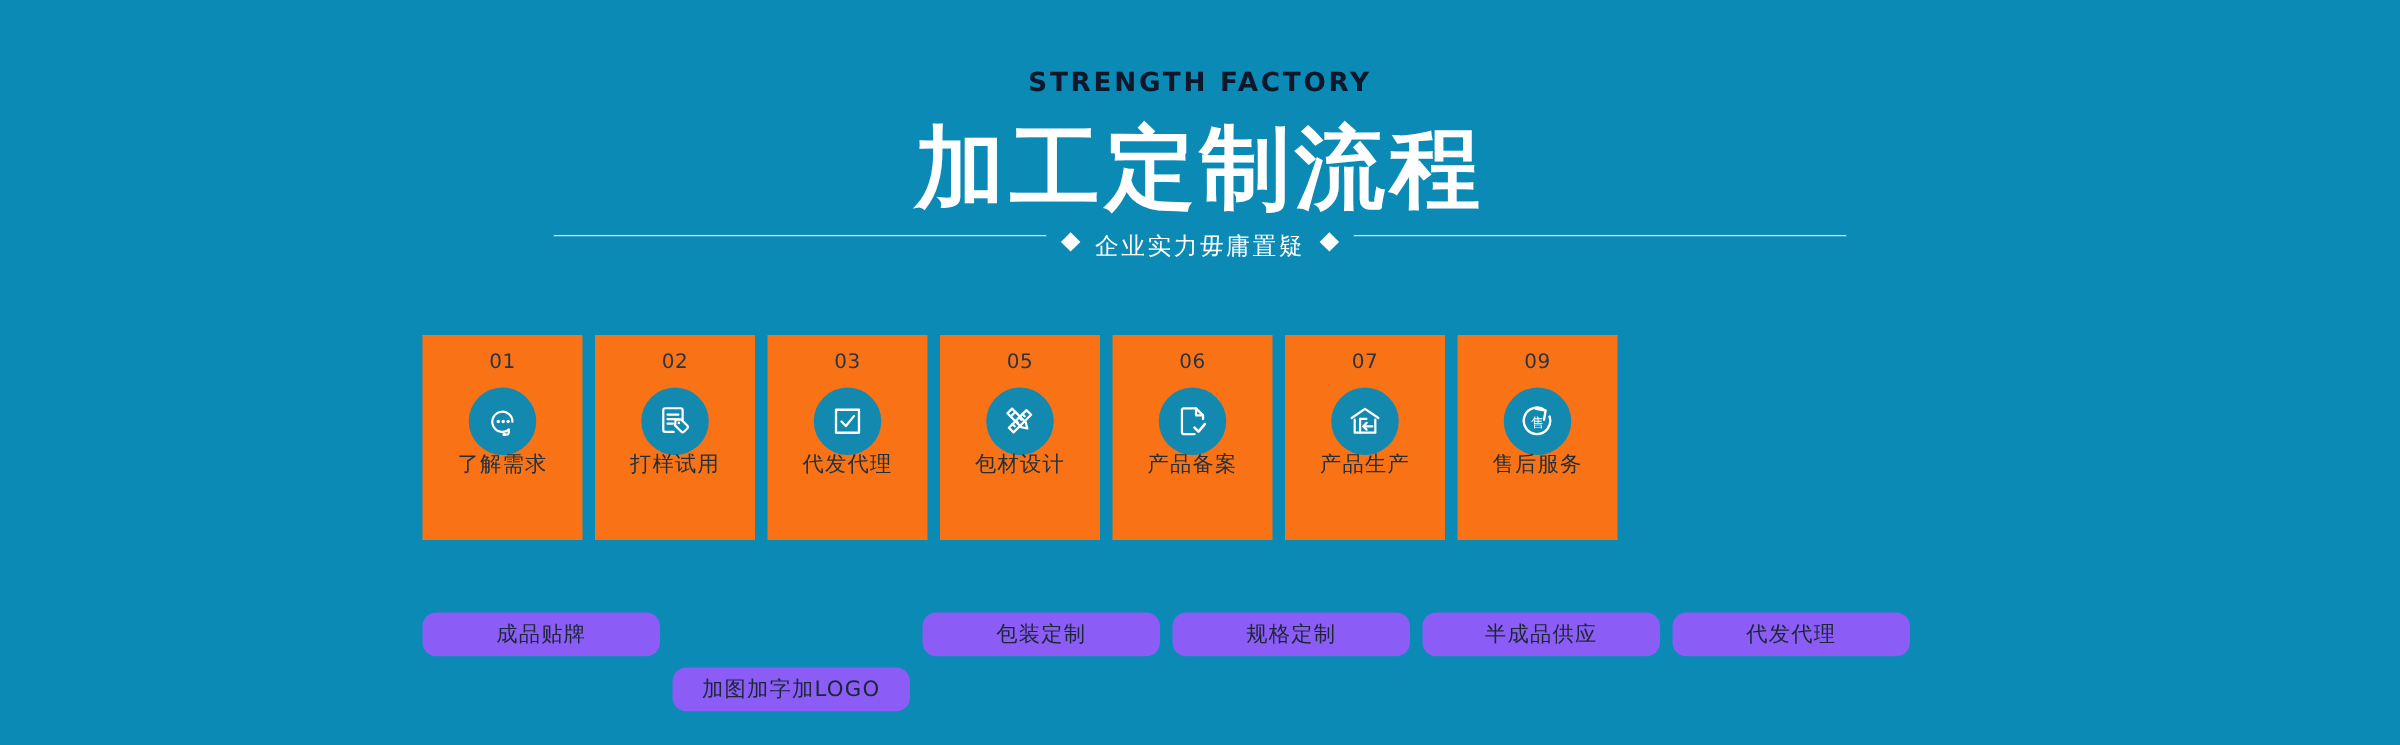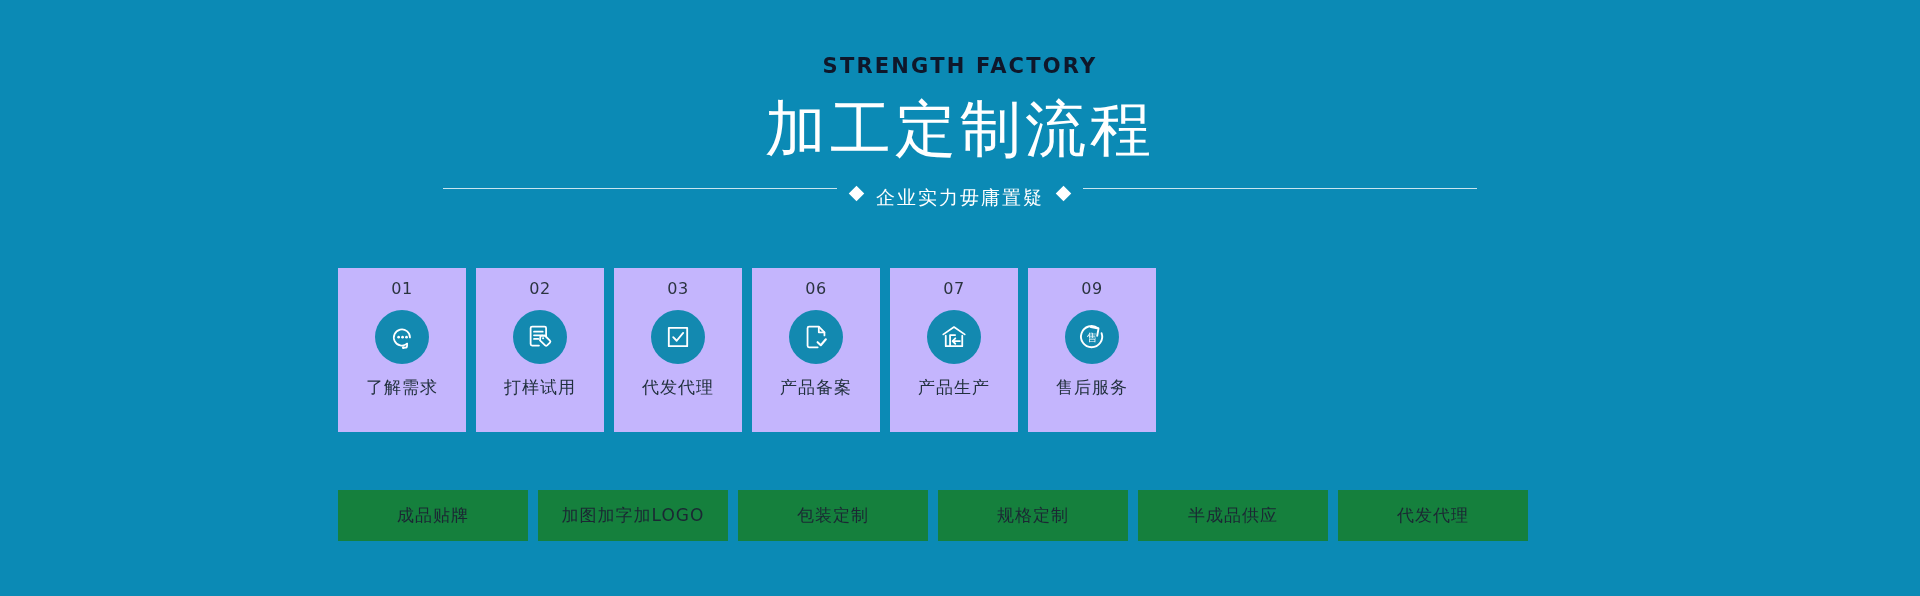--- a/index.html
+++ b/index.html
@@ -33,22 +33,22 @@
   .eyebrow {
     margin-top: 56px;
     font-size: 21px;
     font-weight: bold;
     letter-spacing: 2.2px;
     color: #0f172a;
     line-height: 1;
   }
   .main-title {
     margin-top: 20px;
-    font-size: 61px;
-    font-weight: normal;
+    font-size: 72px;
+    font-weight: bold;
     letter-spacing: 4px;
     color: #ffffff;
     line-height: 1.05;
     font-family: "DejaVu Sans", "Liberation Sans", sans-serif;
   }
 
   
   .subtitle-row {
     position: absolute;
     left: 443px;
@@ -87,21 +87,21 @@
     position: absolute;
     left: 338px;
     top: 268px;
     width: 1244px;
     display: flex;
     gap: 10px;
   }
   .step-card {
     width: 128px;
     height: 164px;
-    background: #c4b5fd;
+    background: #f97316;
     box-sizing: border-box;
     display: flex;
     flex-direction: column;
     align-items: center;
     padding-top: 13px;
   }
   .step-num {
     font-size: 16px;
     color: #2b3440;
     letter-spacing: 0.5px;
@@ -113,53 +113,54 @@
     width: 54px;
     height: 54px;
     border-radius: 50%;
     background: #1389b0;
     display: flex;
     align-items: center;
     justify-content: center;
   }
   .step-icon svg { display: block; }
   .step-label {
-    margin-top: 15px;
+    margin-top: 0;
     font-size: 17px;
     color: #21303d;
     letter-spacing: 1px;
     line-height: 1;
     white-space: nowrap;
   }
 
   
   .tags {
     position: absolute;
     left: 338px;
     top: 490px;
     width: 1244px;
     display: flex;
     gap: 10px;
   }
   .tag {
-    height: 51px;
-    background: #15803d;
+    height: 35px;
+    background: #8b5cf6;
     color: #1b2733;
     font-size: 17px;
     letter-spacing: 1px;
     display: flex;
     align-items: center;
     justify-content: center;
     white-space: nowrap;
     box-sizing: border-box;
     padding: 0 10px;
+    border-radius: 11px;
   }
   .tag.w-sm { width: 190px; }
   .tag.w-md { width: 190px; }
-  .tag.w-lg { width: 190px; }
+  .tag.w-lg { width: 190px; margin-top: 44px; }
 </style>
 </head>
 <body>
 
 <div class="banner">
 
   <div class="header">
     <div class="eyebrow">STRENGTH FACTORY</div>
     <div class="main-title">加工定制流程</div>
   </div>
@@ -207,20 +208,36 @@
       <div class="step-icon">
         <svg width="28" height="28" viewBox="0 0 32 32" fill="none" stroke="#ffffff" stroke-width="2.1" stroke-linecap="round" stroke-linejoin="round">
           <rect x="5.5" y="5.5" width="21" height="21"></rect>
           <path d="M10.5 16.2l4 4.1 7.4-9"></path>
         </svg>
       </div>
       <div class="step-label">代发代理</div>
     </div>
 
 
+    <div class="step-card">
+      <div class="step-num">05</div>
+      <div class="step-icon">
+        <svg width="30" height="30" viewBox="0 0 32 32" fill="none" stroke="#ffffff" stroke-width="1.9" stroke-linecap="round" stroke-linejoin="round">
+          <g transform="rotate(-45 16 16)">
+            <path d="M13.2 3.6h5.6v16.6l-2.8 4.6-2.8-4.6z"></path>
+            <path d="M13.2 7.6h5.6"></path>
+          </g>
+          <g transform="rotate(45 16 16)">
+            <path d="M13.2 5.4h5.6v21.2h-5.6z"></path>
+            <path d="M13.2 10.2h2.6M13.2 14.2h2.6M13.2 18.2h2.6M13.2 22.2h2.6"></path>
+          </g>
+        </svg>
+      </div>
+      <div class="step-label">包材设计</div>
+    </div>
 
     <div class="step-card">
       <div class="step-num">06</div>
       <div class="step-icon">
         <svg width="30" height="30" viewBox="0 0 32 32" fill="none" stroke="#ffffff" stroke-width="1.9" stroke-linecap="round" stroke-linejoin="round">
           <path d="M25 14.3V11l-6-6H8.6A1.6 1.6 0 0 0 7 6.6v18.8a1.6 1.6 0 0 0 1.6 1.6h9.2"></path>
           <path d="M19 5.1V11h5.9"></path>
           <path d="M17.7 21.5l3.4 3.3 5.4-6.4" stroke-width="2.2"></path>
         </svg>
       </div>

